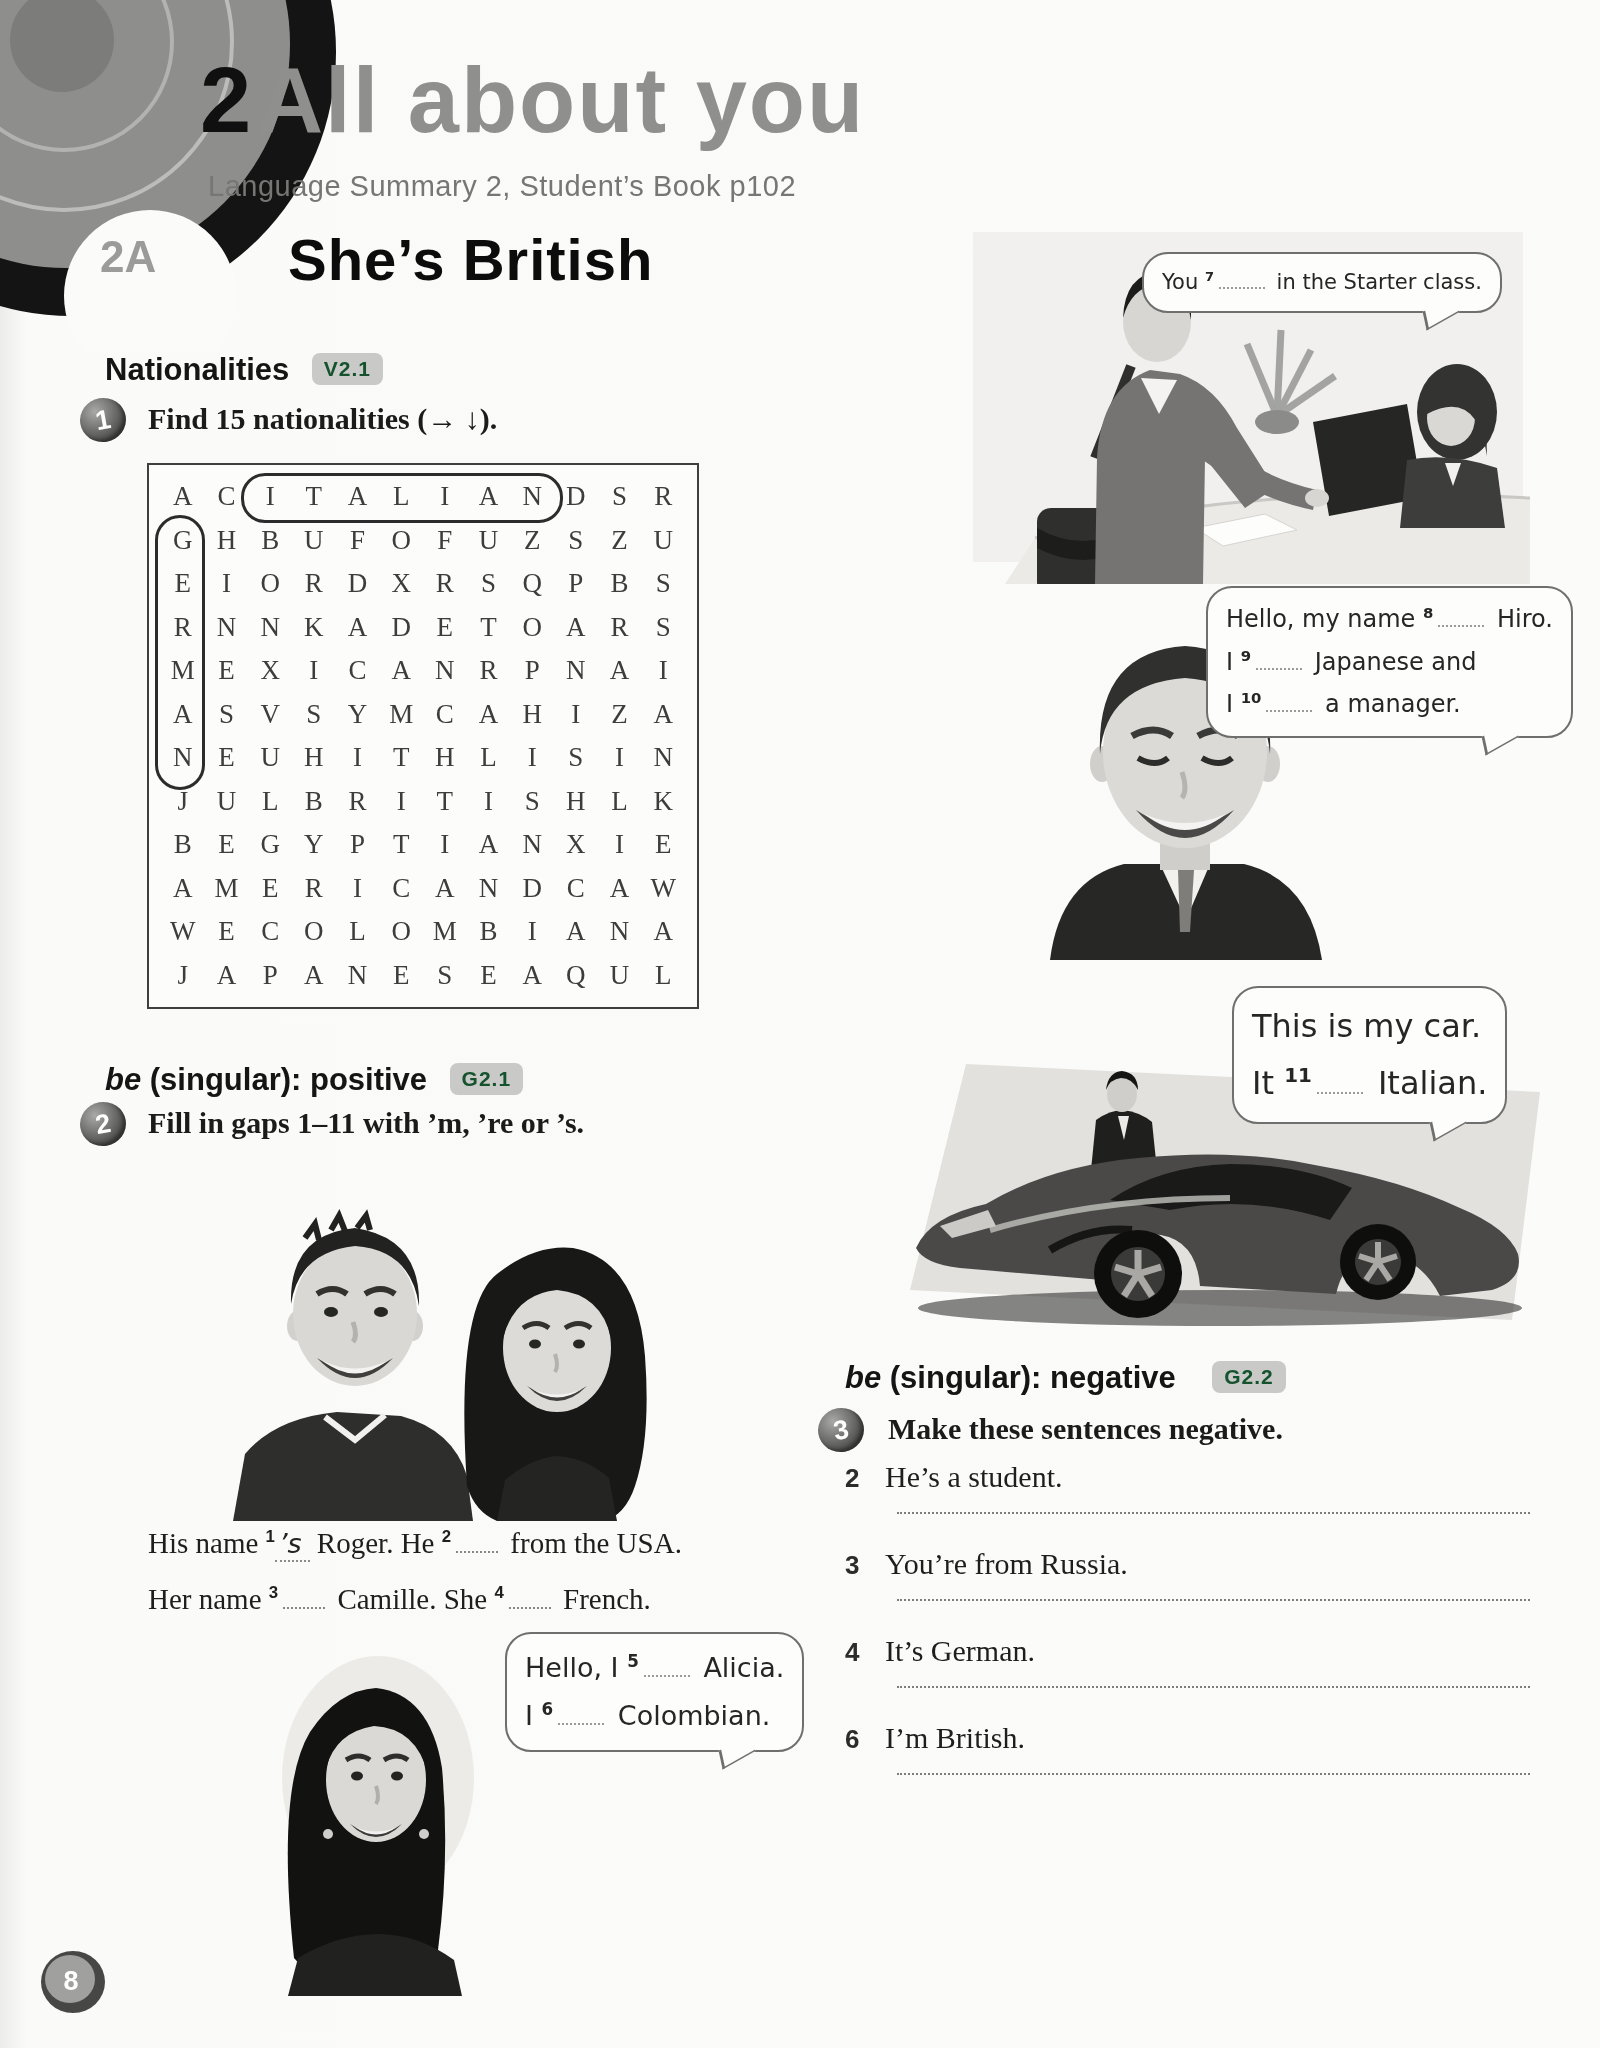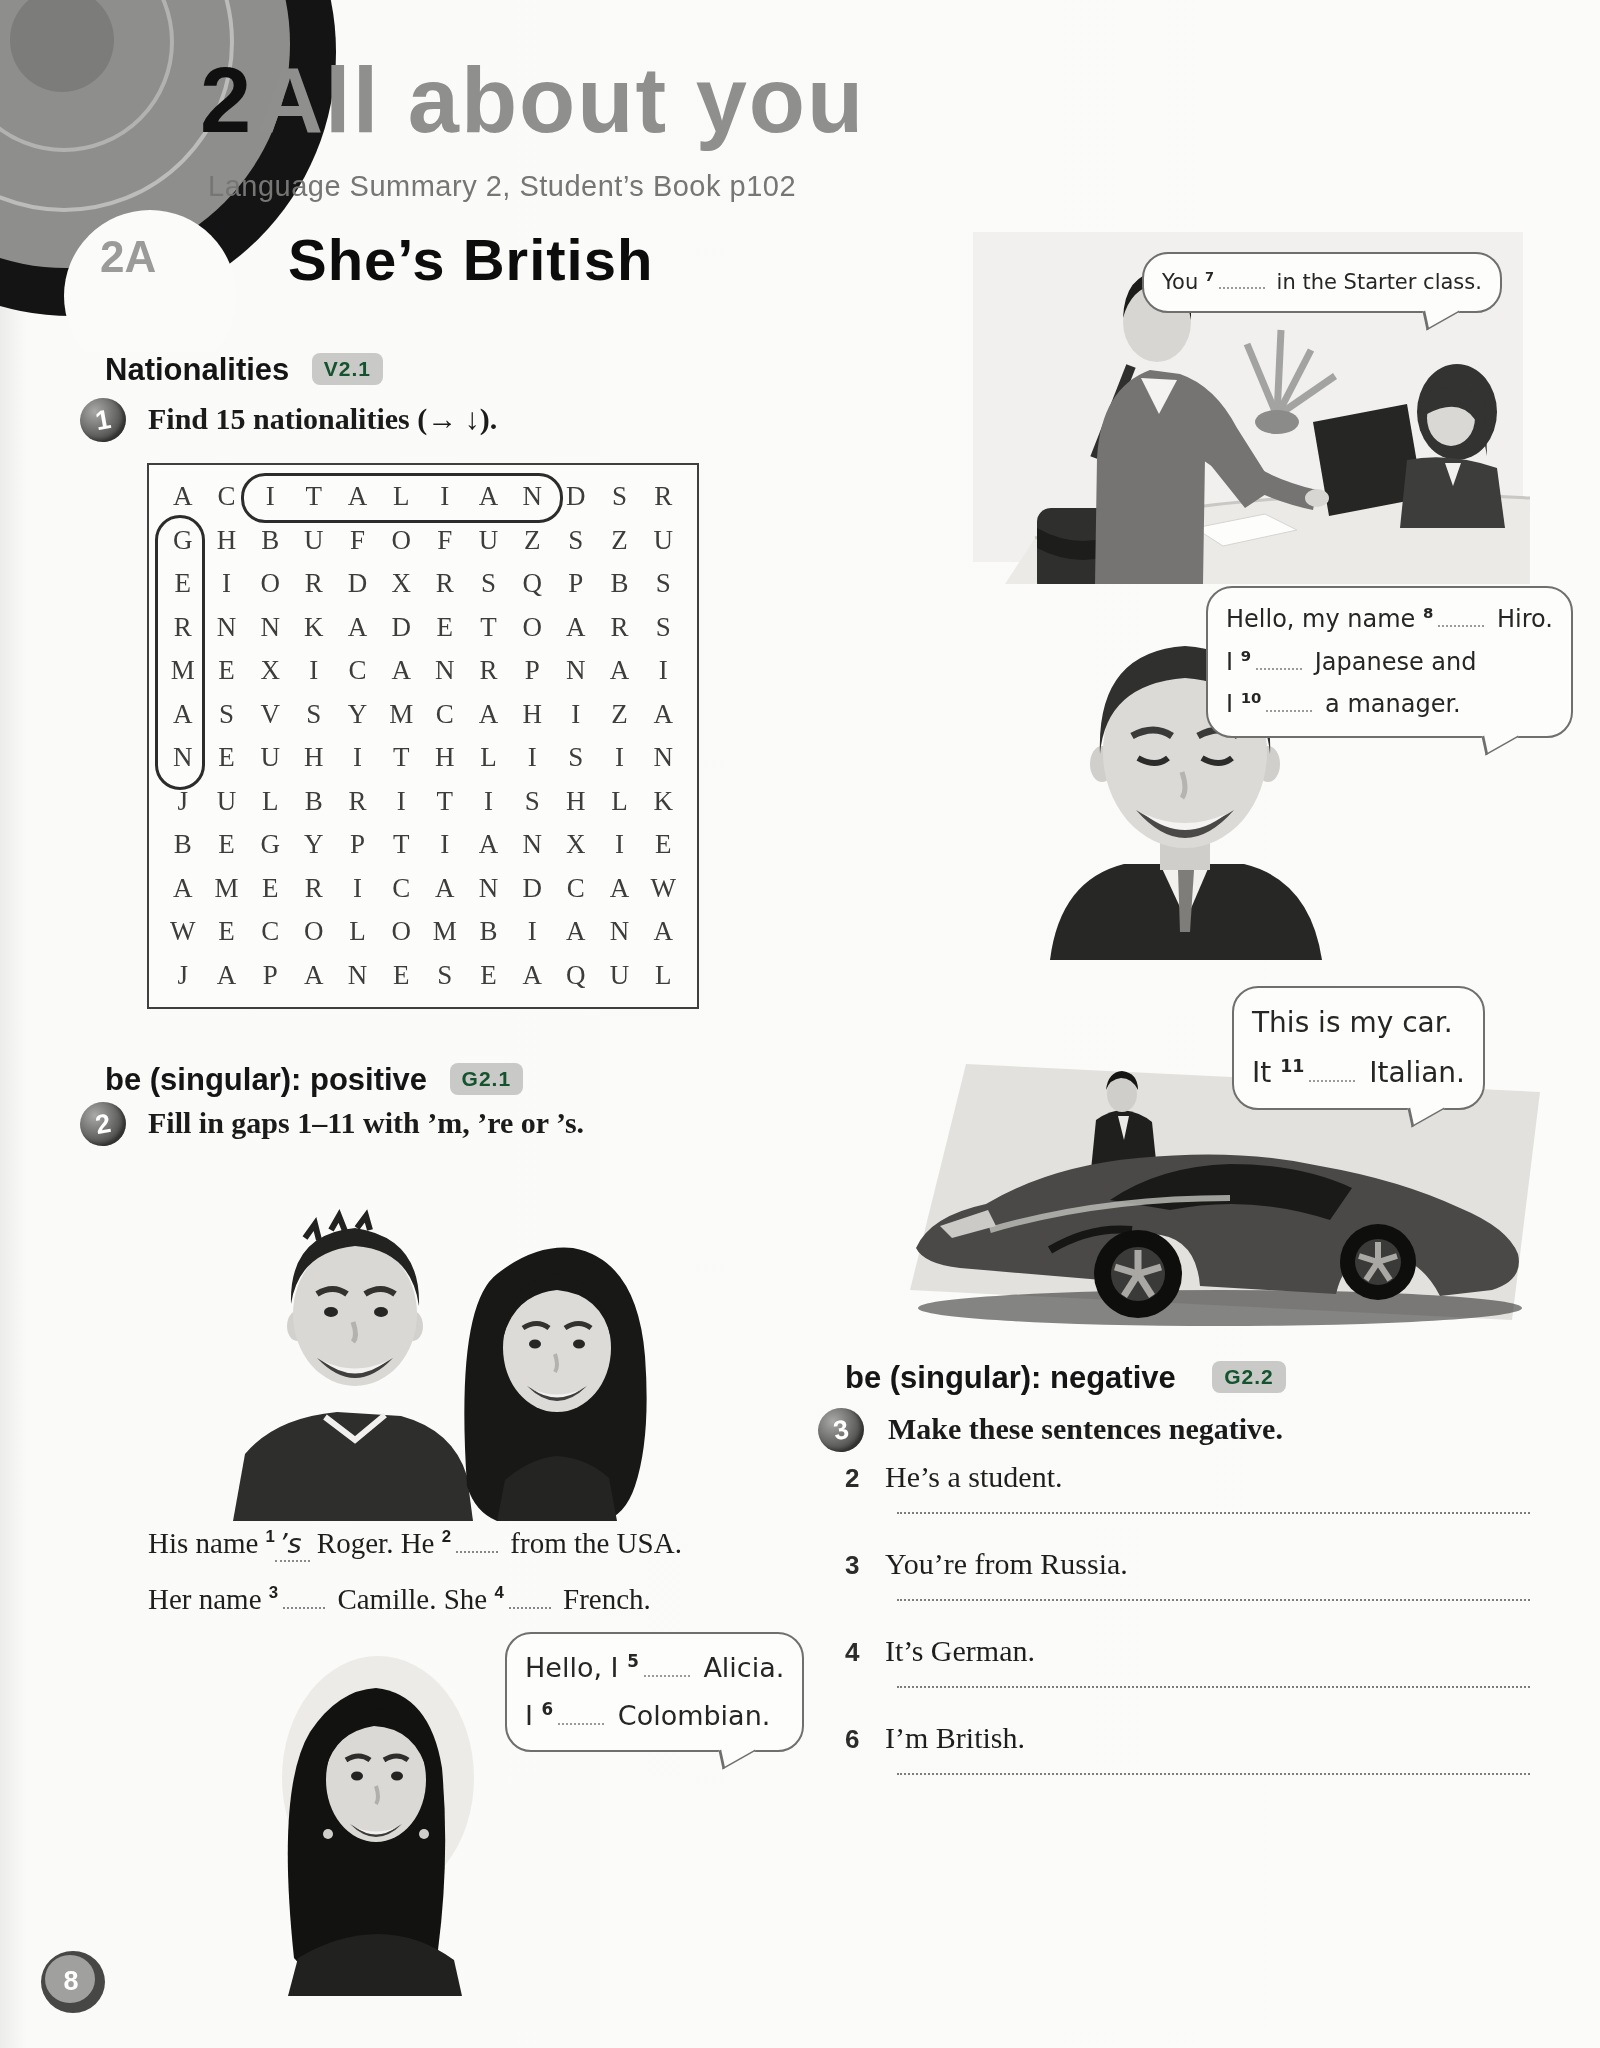--- a/index.html
+++ b/index.html
@@ -11,21 +11,21 @@
   
   .unit-line{position:absolute;left:200px;top:48px;white-space:nowrap;}
   .unit-num{font-weight:bold;font-size:92px;color:#101010;letter-spacing:1px;}
   .unit-name{font-weight:bold;font-size:92px;color:#8f8f8d;letter-spacing:2px;}
   .subtitle{position:absolute;left:208px;top:158px;font-size:29px;color:#767674;letter-spacing:.5px;margin-top:12px;}
   .lesson-code{position:absolute;left:100px;top:232px;font-size:44px;font-weight:bold;color:#9b9b99;}
   .lesson-title{position:absolute;left:288px;top:226px;font-size:58px;font-weight:bold;color:#0c0c0c;letter-spacing:1px;}
 
   
   .sec-head{font-weight:bold;font-size:31px;color:#151515;}
-  .sec-head .term{}
+  .sec-head .term{font-style:italic;}
   .badge{display:inline-block;background:#c9c9c7;color:#14532d;font-weight:bold;
          font-size:21px;padding:4px 12px;border-radius:8px;letter-spacing:1px;vertical-align:4px;}
   .exnum{width:46px;height:44px;border-radius:50%;color:#fff;font-weight:bold;font-size:27px;
          display:flex;align-items:center;justify-content:center;transform:rotate(-10deg);
          background:radial-gradient(circle at 36% 28%,#a9a9a7,#4a4a48 72%);
          box-shadow:inset -3px -3px 4px rgba(0,0,0,.35);}
   .instruction{font-family:"Liberation Serif",serif;font-weight:bold;font-size:30px;color:#1b1b1b;}
 
   
   .ws{position:absolute;left:147px;top:463px;width:552px;height:546px;border:2px solid #3f3f3f;
@@ -339,21 +339,21 @@
       <g stroke="#a9a8a5" stroke-width="6">
         <path d="M478,204 L478,184"></path>
           <path d="M478,204 L497,198"></path>
           <path d="M478,204 L490,222"></path>
         <path d="M478,204 L466,222"></path>
           <path d="M478,204 L459,198"></path>
       </g>
     </g>
   </svg>
 
-  <div class="bubble" id="bubble-car" style="left:1232px;top:986px;font-size:28px">
+  <div class="bubble" id="bubble-car" style="left:1232px;top:986px;font-size:32px">
 
   <div class="bline"><span>This is my car.</span></div>
       <div class="bline"><span>It </span><sup>11</sup><span class="gap"></span><span> Italian.</span></div>
       <div class="tail" style="right:44px"></div>
     </div>
 
   <div class="abs" style="left:105px;top:1062px">
     <span class="sec-head"><span class="term">be</span><span> (singular): positive</span></span>
     <span class="badge" style="margin-left:18px">G2.1</span>
   </div>

